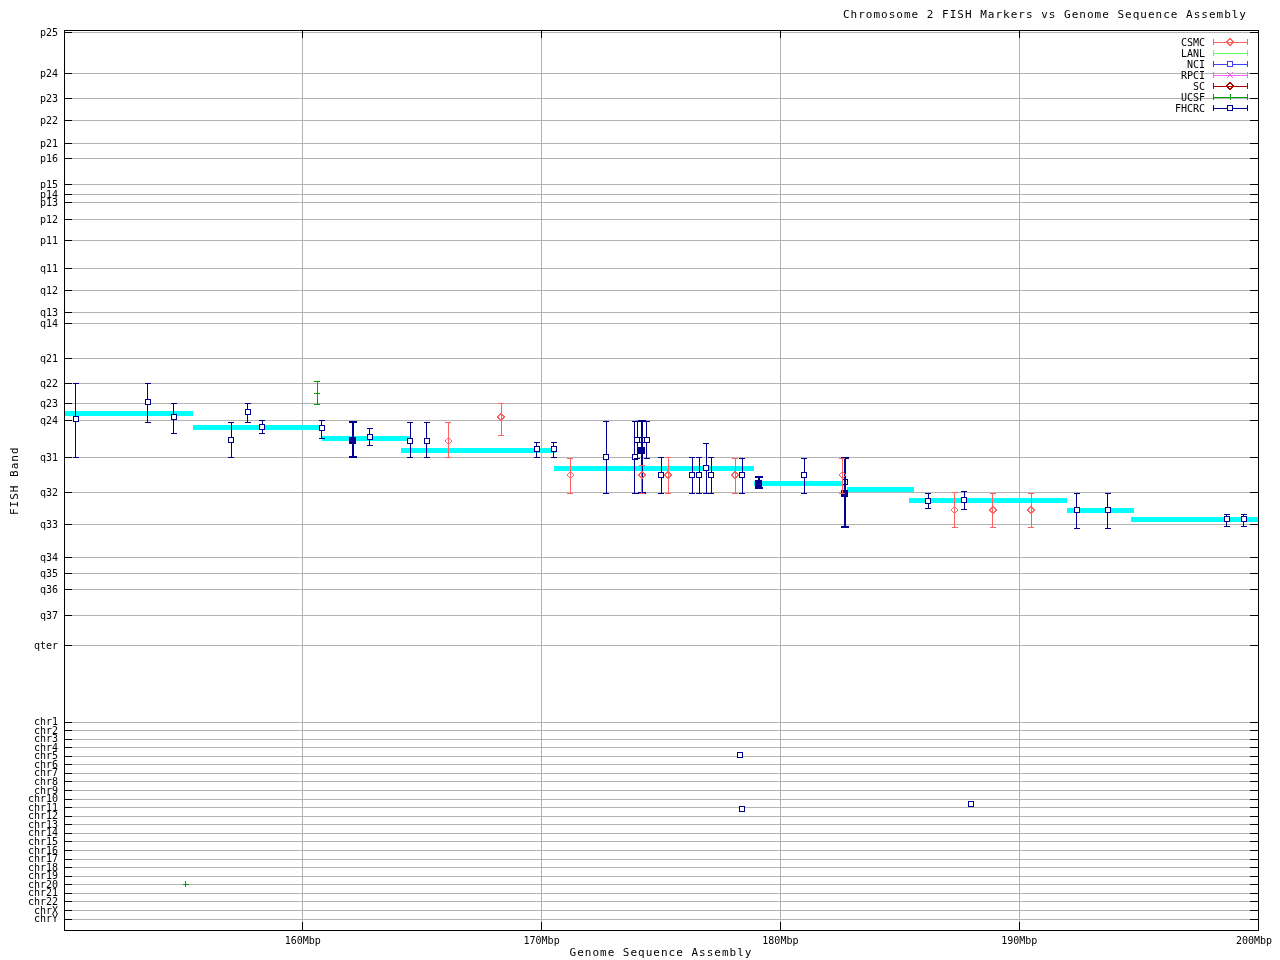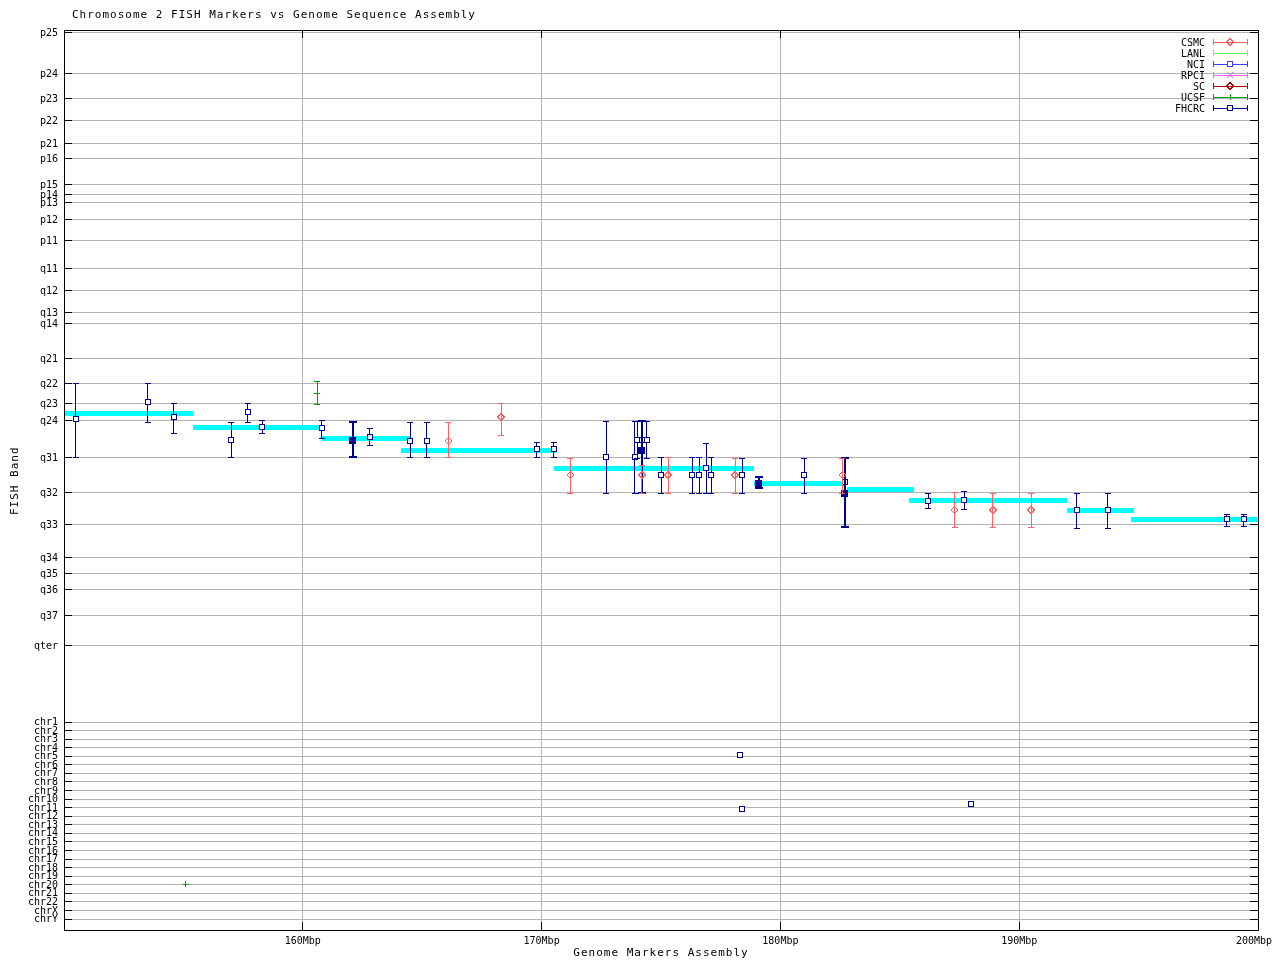--- a/index.html
+++ b/index.html
@@ -1,29 +1,29 @@
 <!DOCTYPE html>
 <html><head>
 <meta charset="utf-8">
 <style>
   html,body{margin:0;padding:0;background:#fff;}
   body{width:1280px;height:960px;position:relative;font-family:"DejaVu Sans Mono",monospace;}
   #plot-svg{position:absolute;left:0;top:0;}
   #plot-svg line, #plot-svg rect, #plot-svg polygon{shape-rendering:crispEdges;}
   #plot-svg text{font-family:"DejaVu Sans Mono",monospace;font-size:10px;fill:#000;}
   .chart-label{position:absolute;color:#000;font-size:11px;white-space:nowrap;}
-  #title-label{left:72px;top:8px;width:1194px;text-align:left;letter-spacing:1px;}
+  #title-label{left:53px;top:8px;width:1194px;text-align:right;letter-spacing:1px;}
   #xaxis-label{left:64px;top:946px;width:1194px;text-align:center;letter-spacing:1px;}
   #yaxis-label{left:8px;top:515px;transform-origin:0 0;transform:rotate(-90deg);letter-spacing:1px;}
 </style>
 </head>
 <body>
 
 <div class="chart-label" id="title-label">Chromosome 2 FISH Markers vs Genome Sequence Assembly</div>
-<div class="chart-label" id="xaxis-label">Genome Markers Assembly</div>
+<div class="chart-label" id="xaxis-label">Genome Sequence Assembly</div>
 <div class="chart-label" id="yaxis-label">FISH Band</div>
 
 <svg id="plot-svg" width="1280" height="960">
     <line x1="64" y1="32" x2="1258" y2="32" stroke="#b3b3b3" stroke-width="1"></line>
     <line x1="64" y1="73" x2="1258" y2="73" stroke="#b3b3b3" stroke-width="1"></line>
     <line x1="64" y1="98" x2="1258" y2="98" stroke="#b3b3b3" stroke-width="1"></line>
     <line x1="64" y1="120" x2="1258" y2="120" stroke="#b3b3b3" stroke-width="1"></line>
     <line x1="64" y1="143" x2="1258" y2="143" stroke="#b3b3b3" stroke-width="1"></line>
     <line x1="64" y1="158" x2="1258" y2="158" stroke="#b3b3b3" stroke-width="1"></line>
     <line x1="64" y1="184" x2="1258" y2="184" stroke="#b3b3b3" stroke-width="1"></line>

